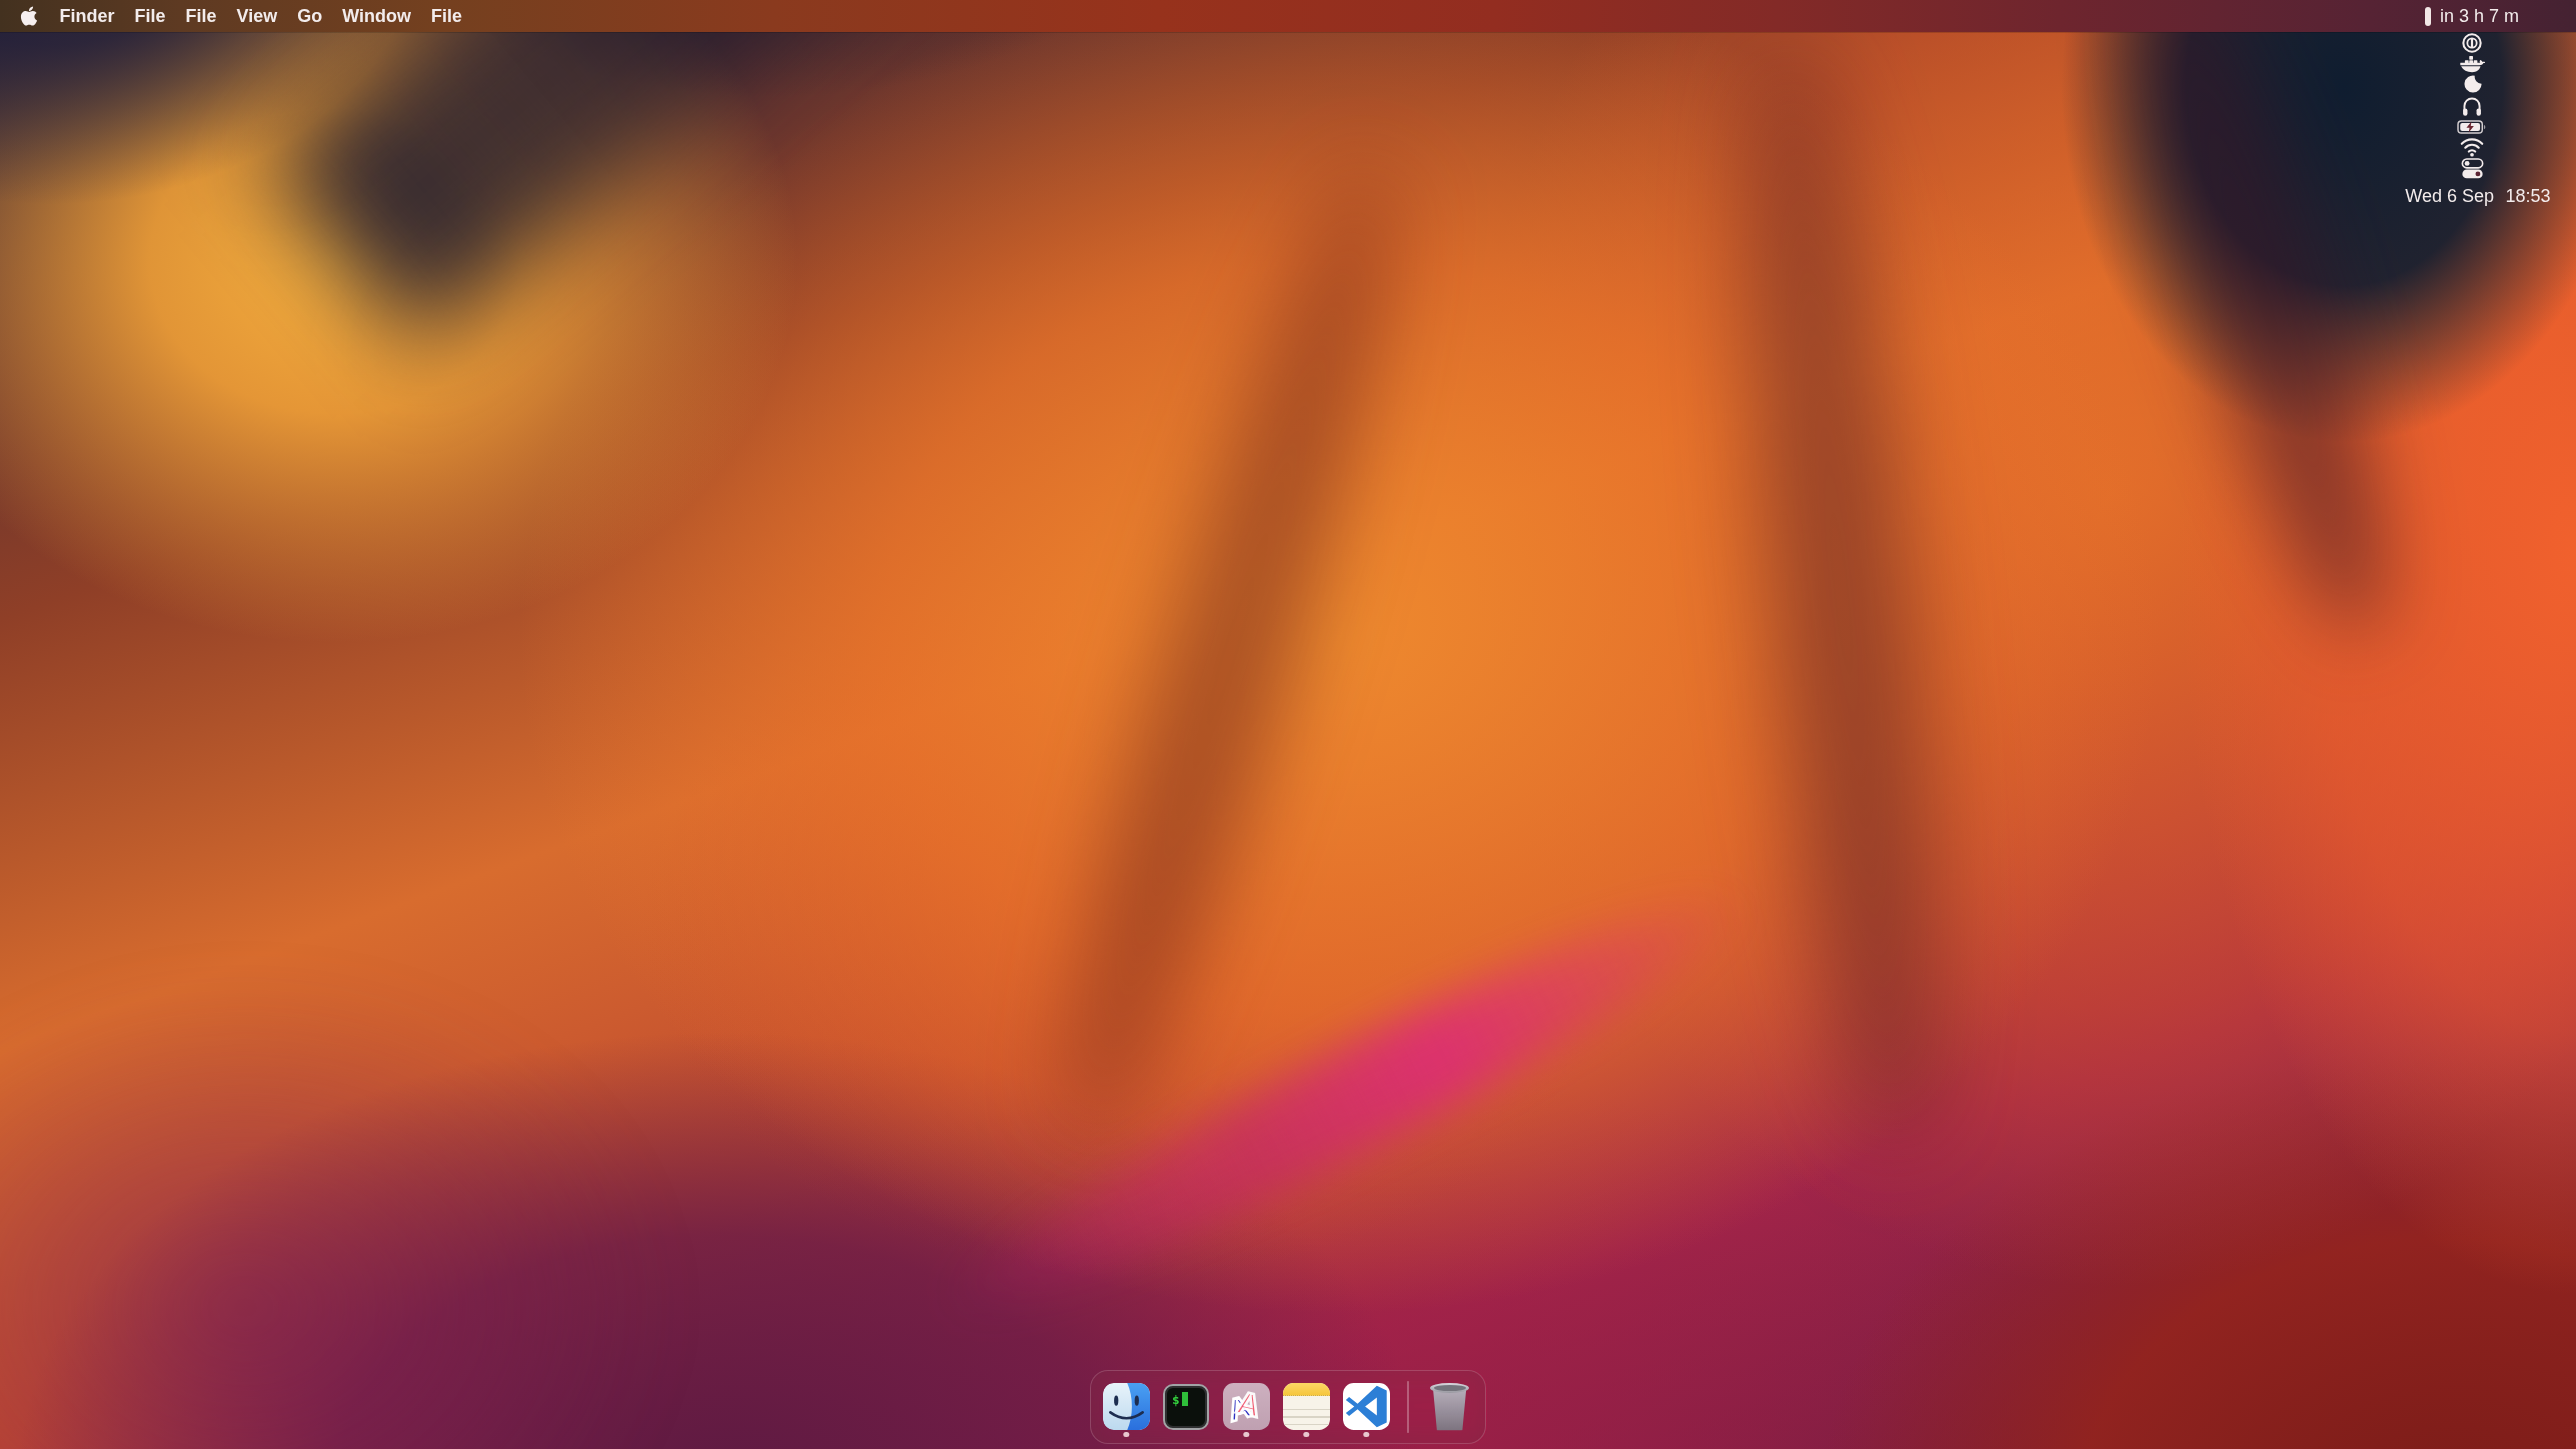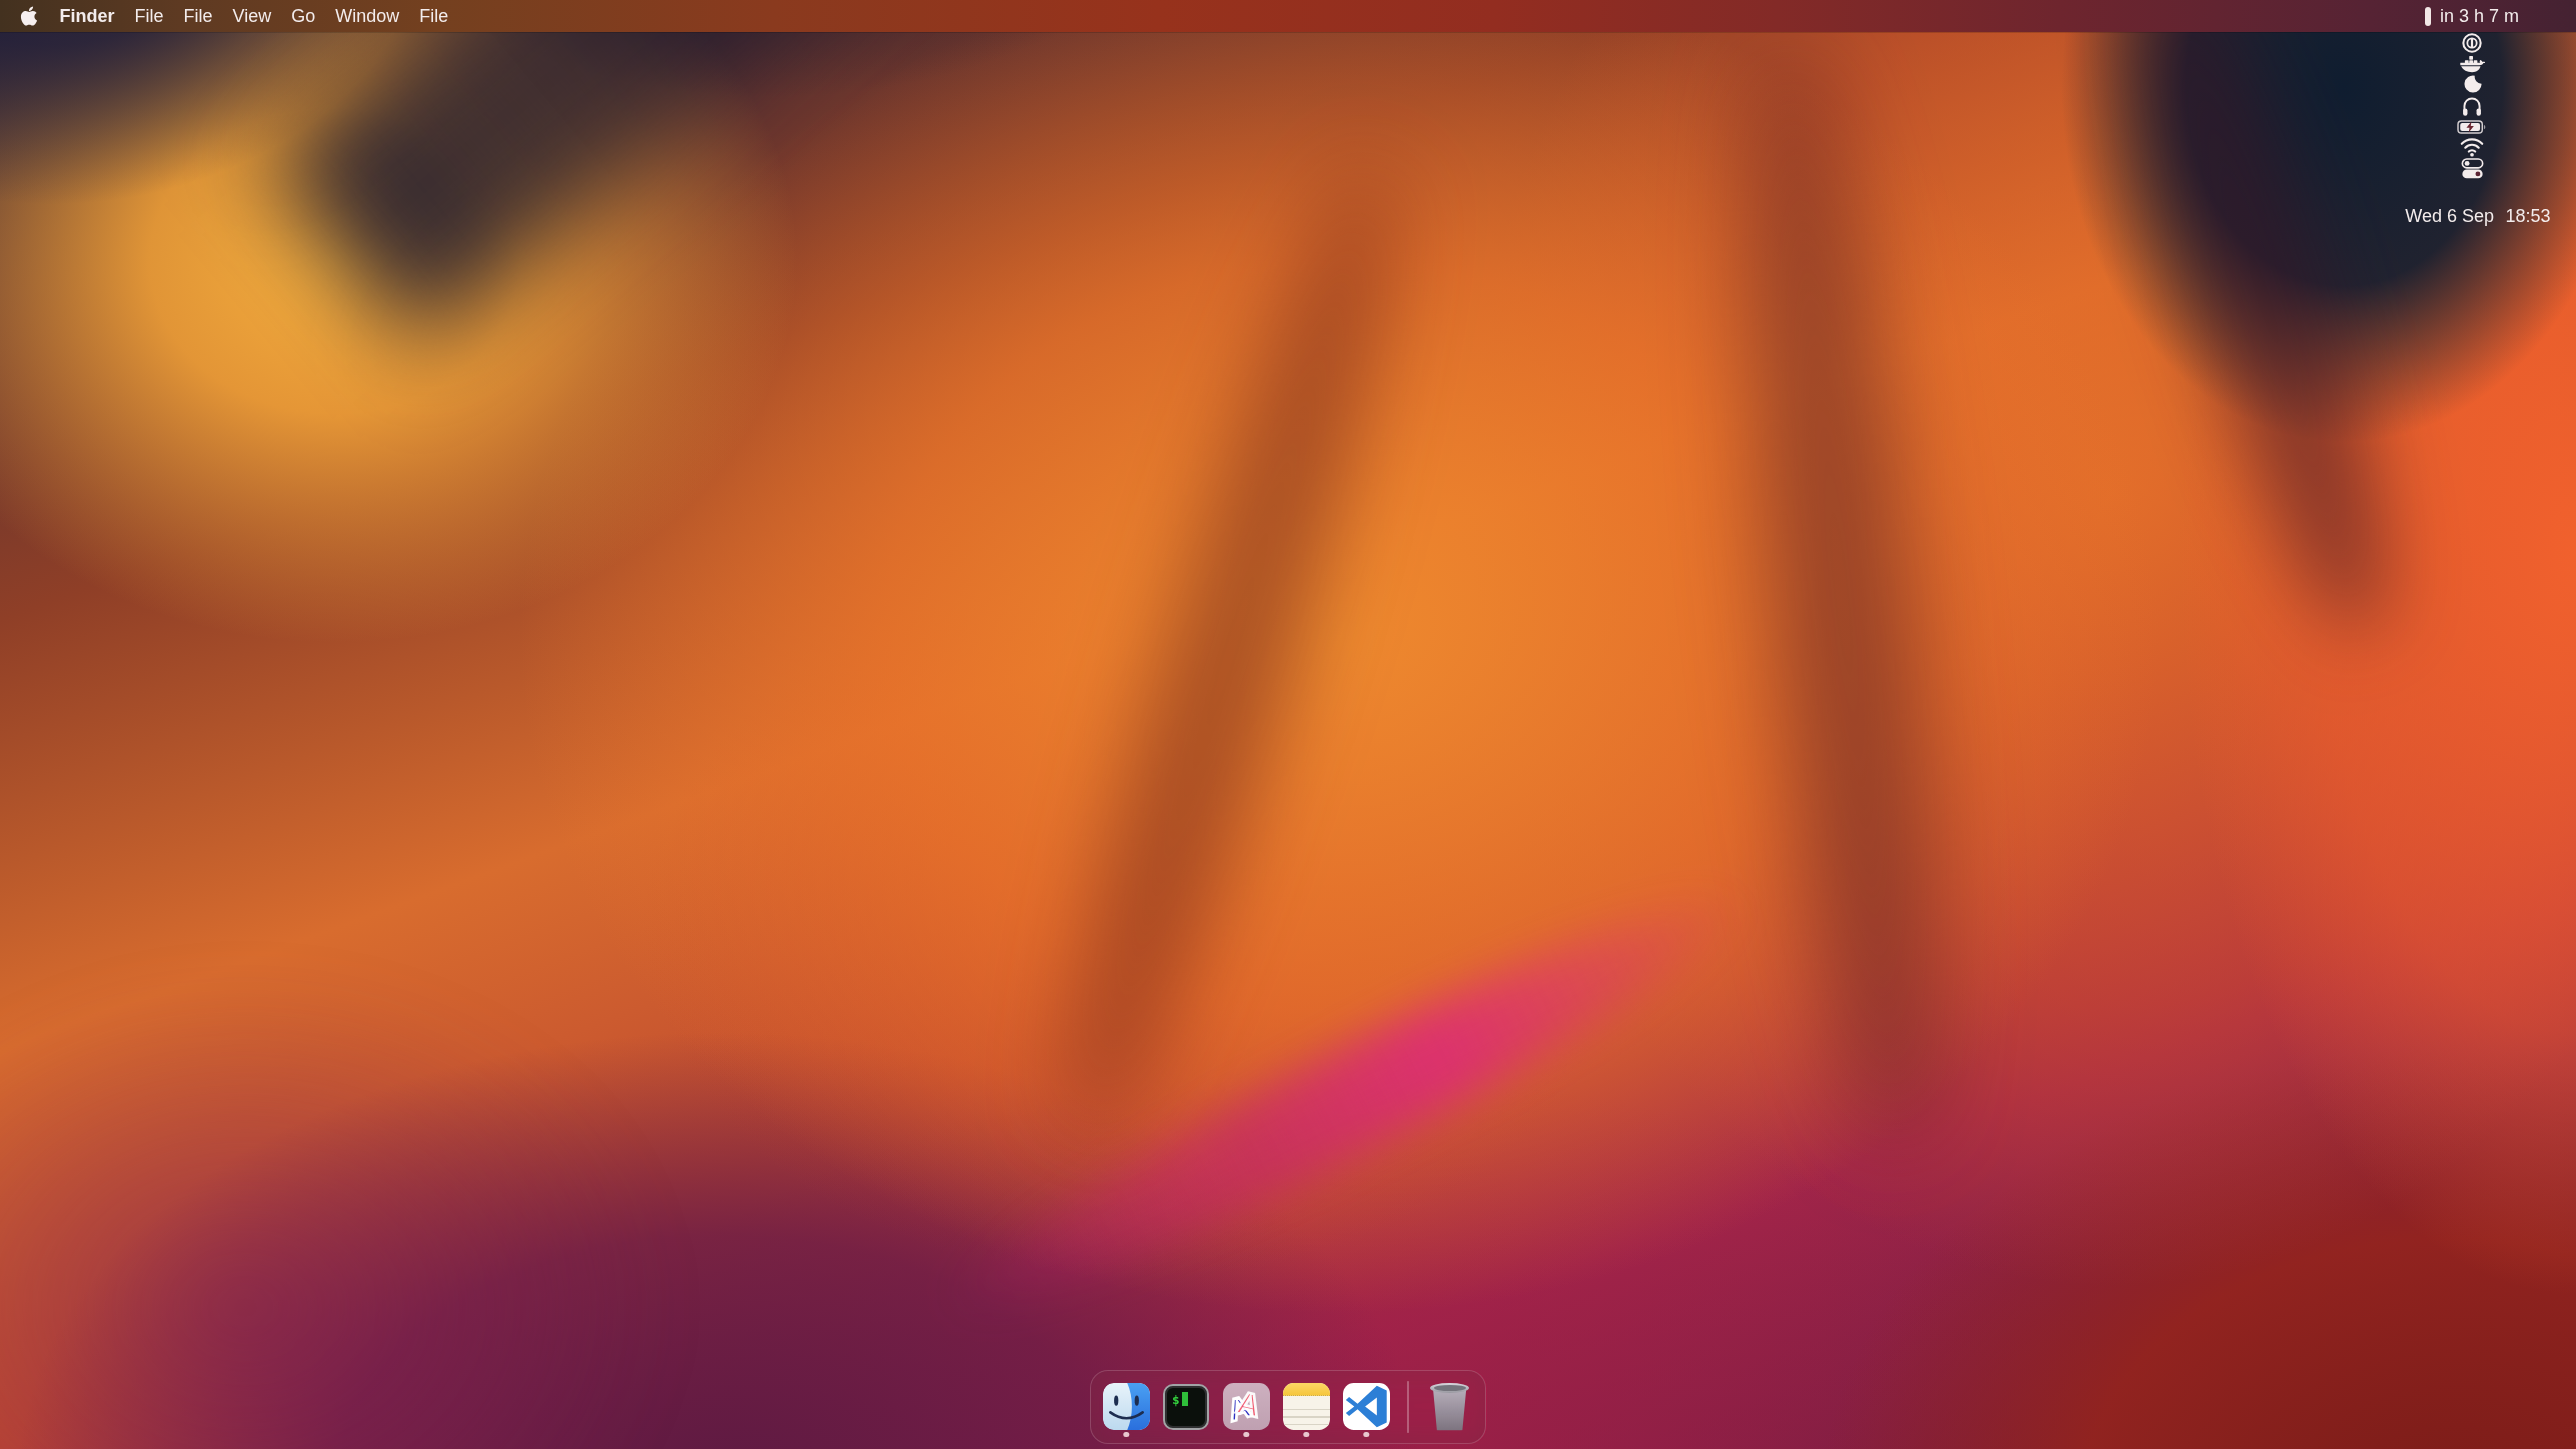--- a/index.html
+++ b/index.html
@@ -39,28 +39,28 @@
   .shape-bl-purple       { left:-174px; top:979px; width:839px; height:657px; border-radius:50%;
       background:radial-gradient(closest-side, rgba(120,28,88,.55), rgba(120,28,88,0)); filter:blur(31px); }
 
   
   .menubar { position:absolute; top:0; left:0; width:2576px; height:32px;
       display:flex; justify-content:space-between; align-items:center;
       color:#f3ecec; font-size:18px; line-height:32px;
       background:linear-gradient(90deg,#43311f 0%,#5e3a22 7%,#74401f 17%,#8a3a1e 30%,#97321c 45%,#932d20 58%,#832a27 69%,#6e252e 80%,#562334 92%,#452232 100%);
       box-shadow:0 0.7px 0 rgba(0,0,0,.22); }
   .mb-left  { display:flex; align-items:center; height:100%; padding-left:8.7px; }
-  .mb-item  { padding:0 10px; height:100%; display:flex; align-items:center; white-space:nowrap; }
+  .mb-item  { padding:0 10px; height:100%; display:flex; align-items:center; white-space:nowrap;font-weight:bold; }
   .mb-item.apple { padding:0 11.4px; }
   .mb-item.appname { font-weight:700; }
   .mb-right { display:flex; align-items:center; height:100%; padding-right:25.5px;flex-direction:column; }
   .status-item { padding:0 12.7px; height:100%; display:flex; align-items:center; }
   .timer-group { display:flex; align-items:center; gap:8.7px; padding:0 11.4px; }
   .timer-pill { width:6px; height:19px; border-radius:3.4px; background:#f1e7e6; }
-  .clock { display:flex; align-items:center; gap:11.4px; padding-left:11.4px; white-space:nowrap;margin-top:20px; }
+  .clock { display:flex; align-items:center; gap:11.4px; padding-left:11.4px; white-space:nowrap; }
   .sicon { display:block; }
 
   
   .dock-wrap { position:absolute; left:0; right:0; bottom:5.4px; display:flex; justify-content:center; }
   .dock { display:flex; align-items:center; height:74px; padding:0 10.7px; gap:10px;
       background:rgba(116,46,68,.40); border:1px solid rgba(255,255,255,.17);
       border-radius:18px; backdrop-filter:blur(17.4px) saturate(1.3); }
   .dock-item { position:relative; width:50px; height:64px; display:flex; align-items:center; justify-content:center; }
   .dot { position:absolute; bottom:1.3px; left:50%; transform:translateX(-50%);
       width:5.4px; height:5.4px; border-radius:50%; background:#e8c7cf; }

